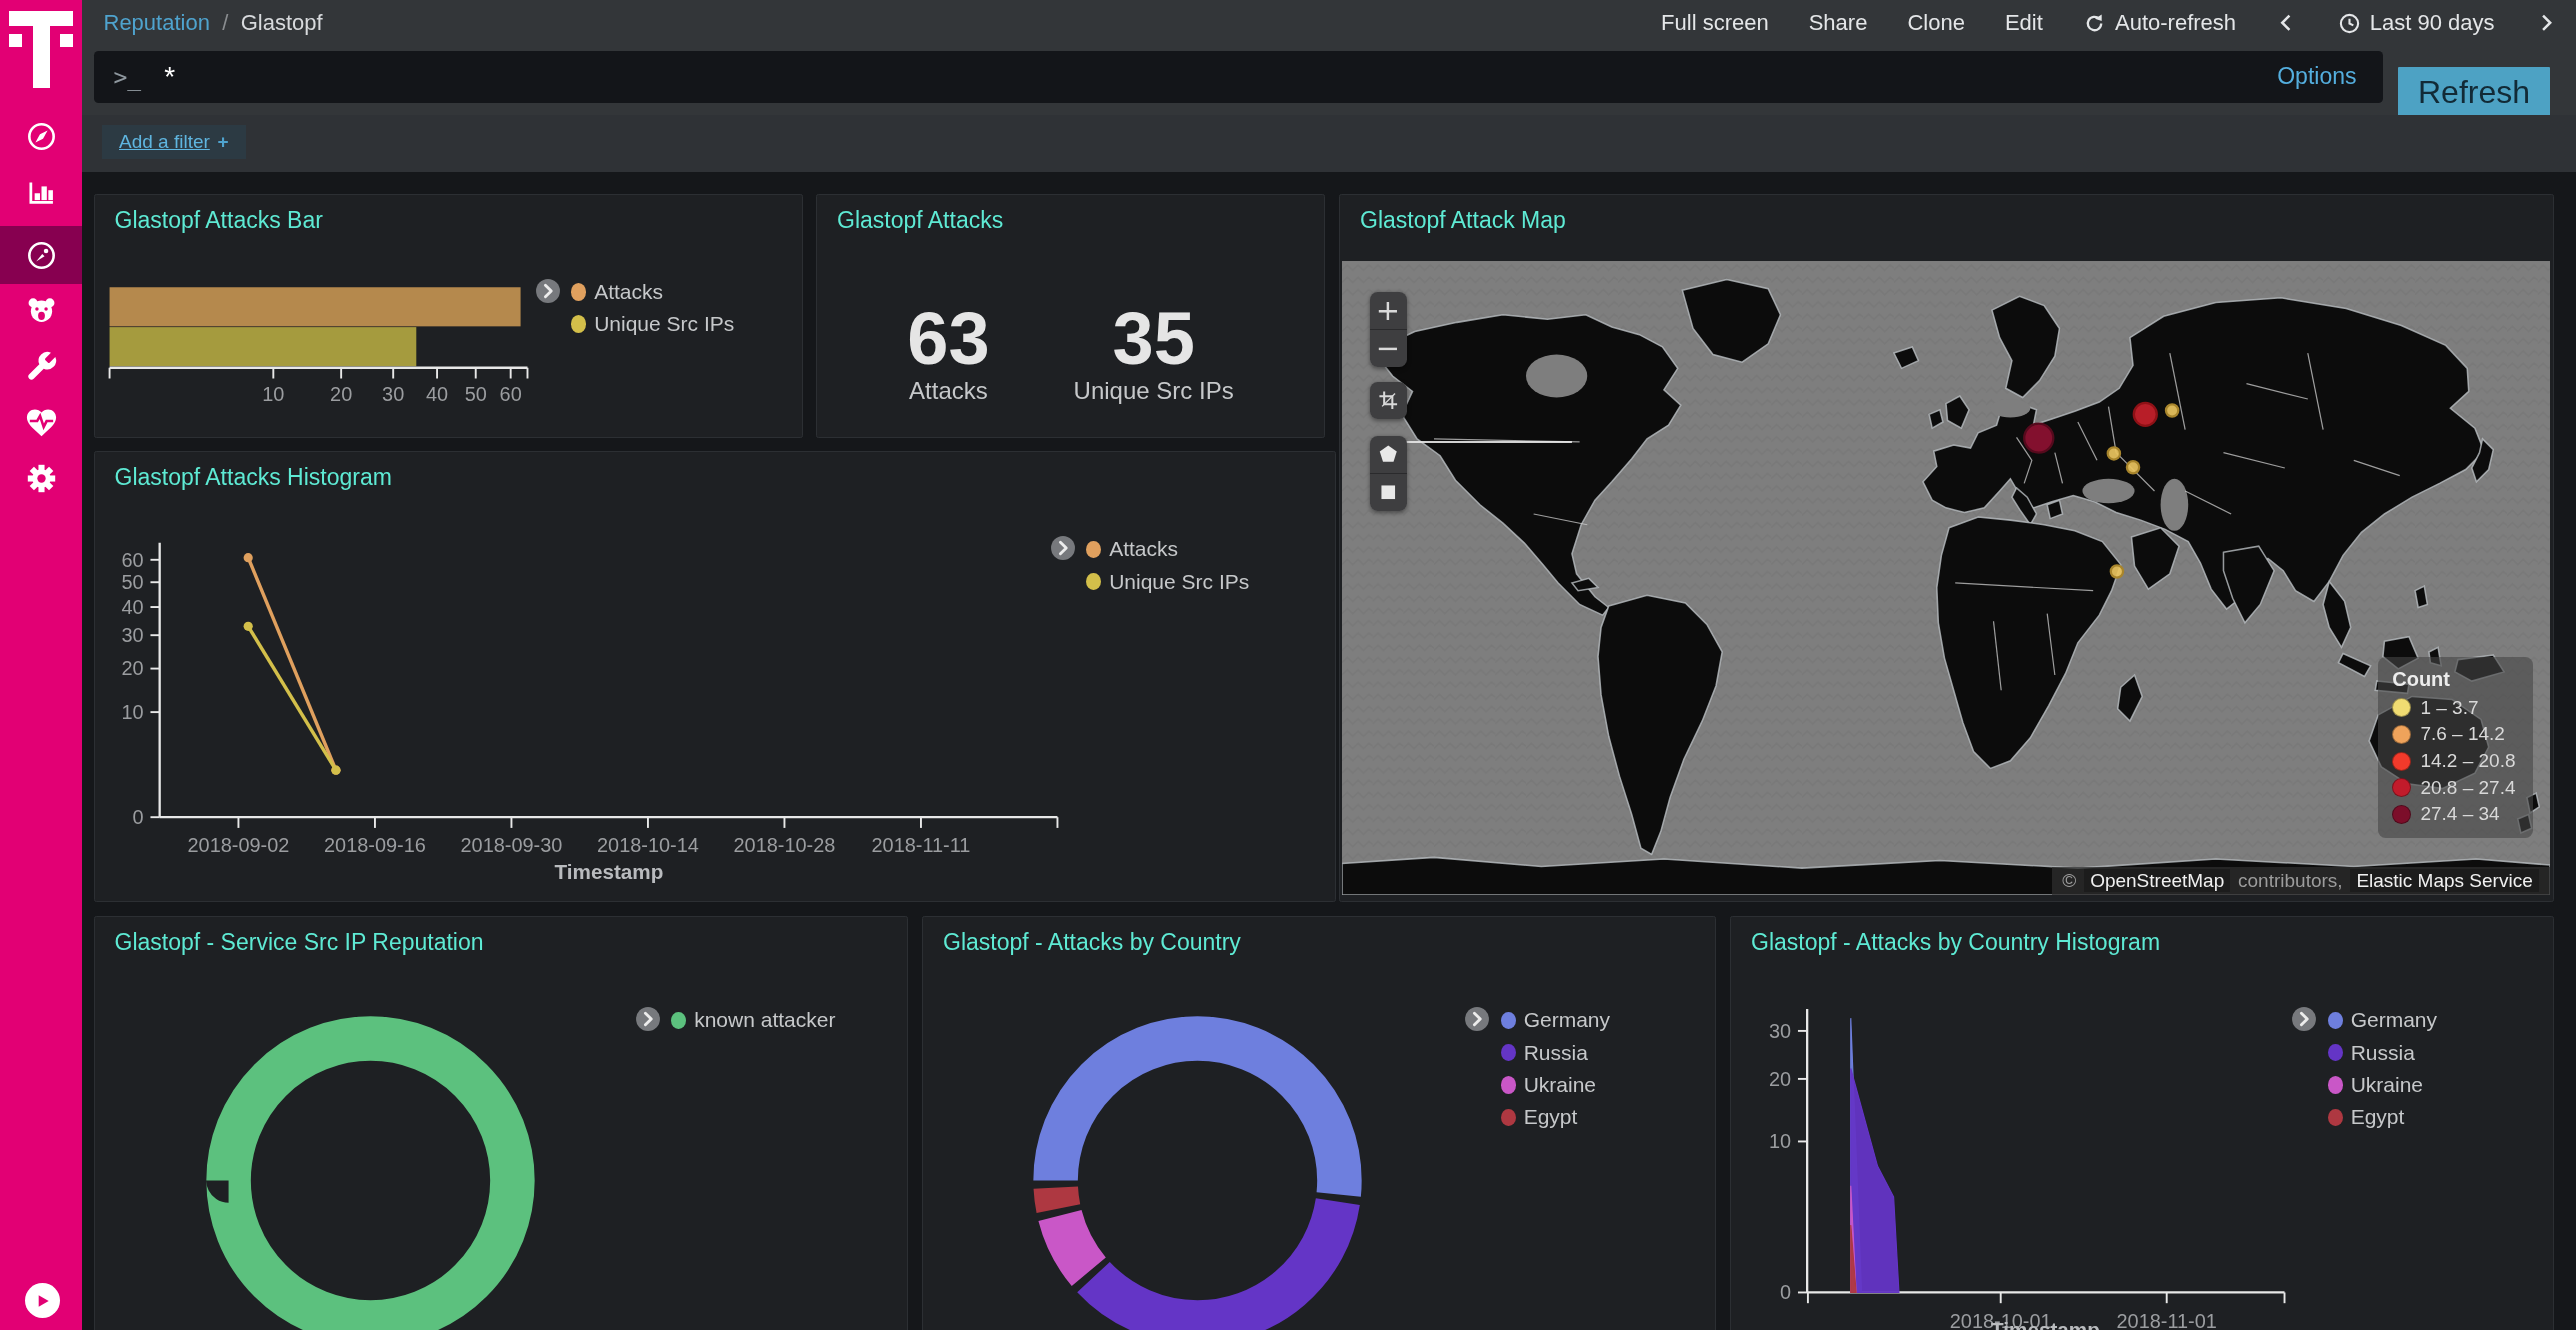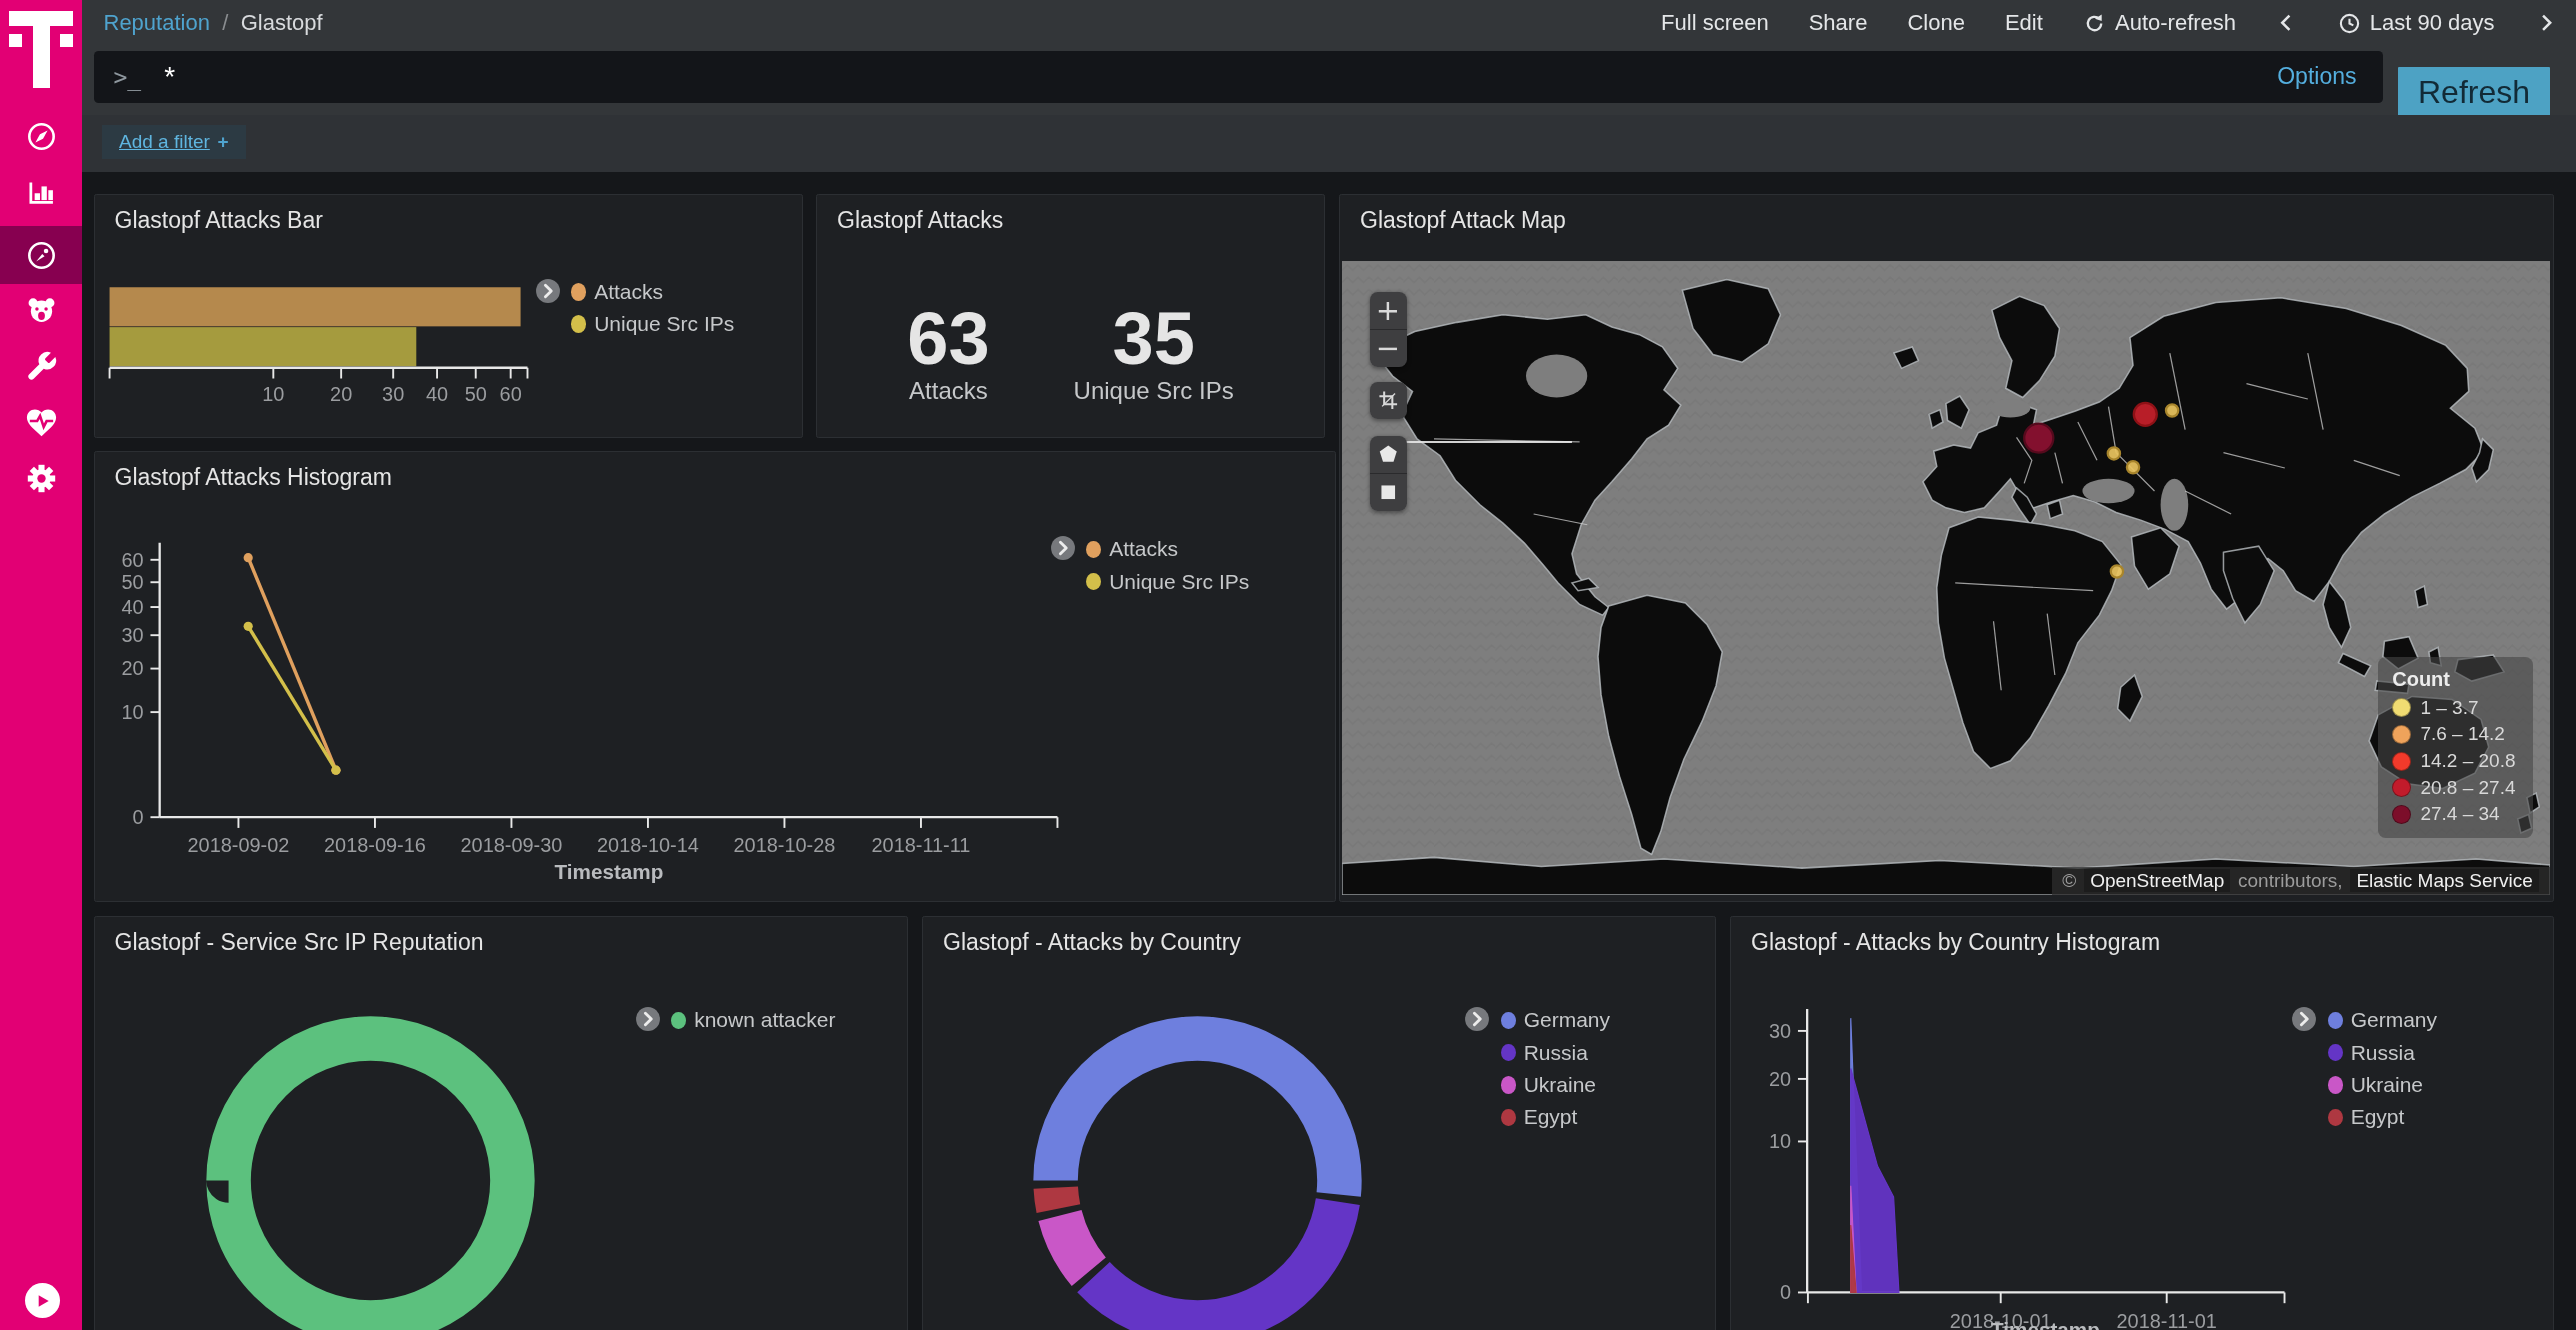--- a/index.html
+++ b/index.html
@@ -37,21 +37,21 @@
   .refresh-btn{position:absolute;right:26px;top:4.6px;width:152px;height:52px;background:#4da2c4;color:#122a36;
       border-radius:1px;display:flex;align-items:center;justify-content:center;font-size:32px;cursor:pointer;margin-top:16px;}
   .filterrow{position:absolute;left:82px;top:115px;width:2494px;height:57px;background:#2f3236;}
   .add-filter{position:absolute;left:20px;top:10px;background:#2c3a43;padding:6.1px 17px;font-size:19px;cursor:pointer;}
   .add-filter .lbl{color:#5fb5df;text-decoration:underline;}
   .add-filter .plus{color:#4fa3ce;font-weight:bold;margin-left:7.7px;}
 
   
   .canvas{position:absolute;left:82px;top:172px;width:2494px;height:1159px;background:#15171a;}
   .panel{position:absolute;background:#1e2023;border:1.5px solid #2c2f33;border-radius:2.3px;}
-  .panel-title{position:absolute;left:20px;top:12.3px;font-size:23px;color:#e5e5e5;white-space:nowrap;}
+  .panel-title{position:absolute;left:20px;top:12.3px;font-size:23px;color:#5eead4;white-space:nowrap;}
   #p-bar{left:11.5px;top:21.5px;width:707px;height:242px;}
   #p-metric{left:734px;top:21.5px;width:507px;height:242px;}
   #p-map{left:1257px;top:21.5px;width:1213px;height:706px;}
   #p-hist{left:11.5px;top:279px;width:1229px;height:449px;padding-left:11px;}
   #p-rep{left:11.5px;top:744px;width:812px;height:475px;}
   #p-country{left:840px;top:744px;width:792px;height:475px;}
   #p-areahist{left:1648px;top:744px;width:822px;height:475px;}
 
   
   .legend{position:absolute;display:flex;gap:10.7px;align-items:flex-start;}

